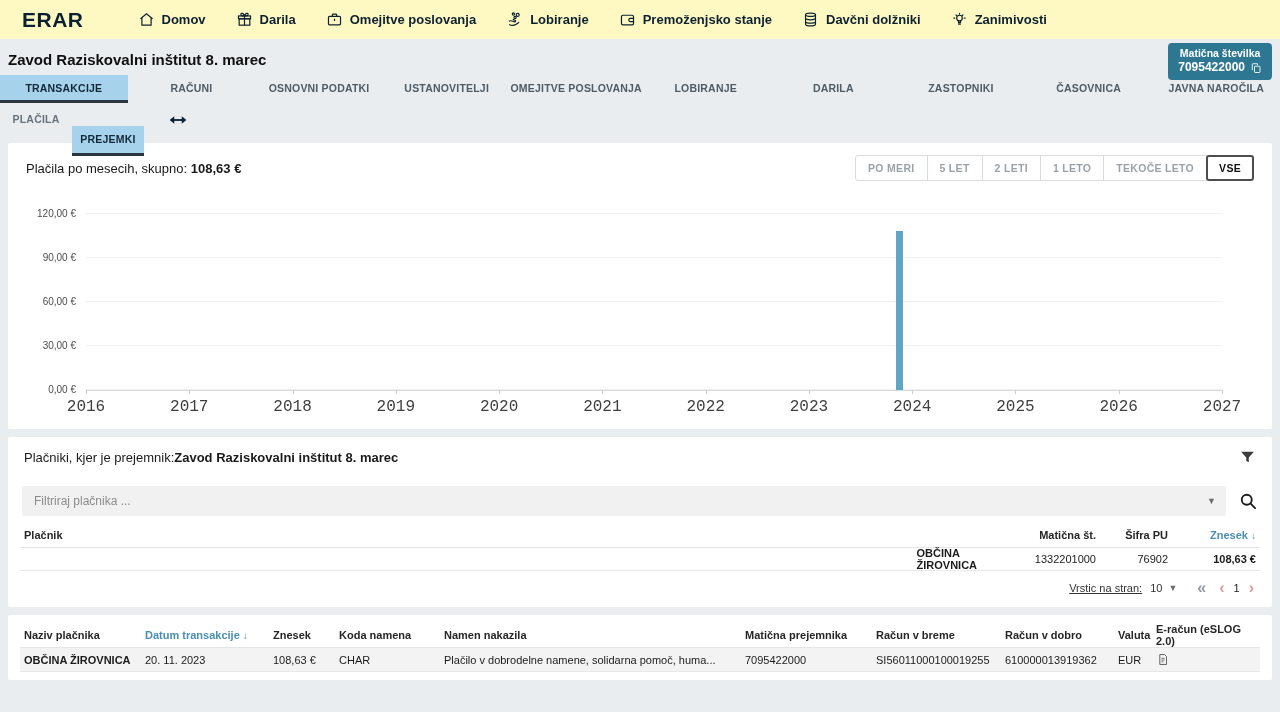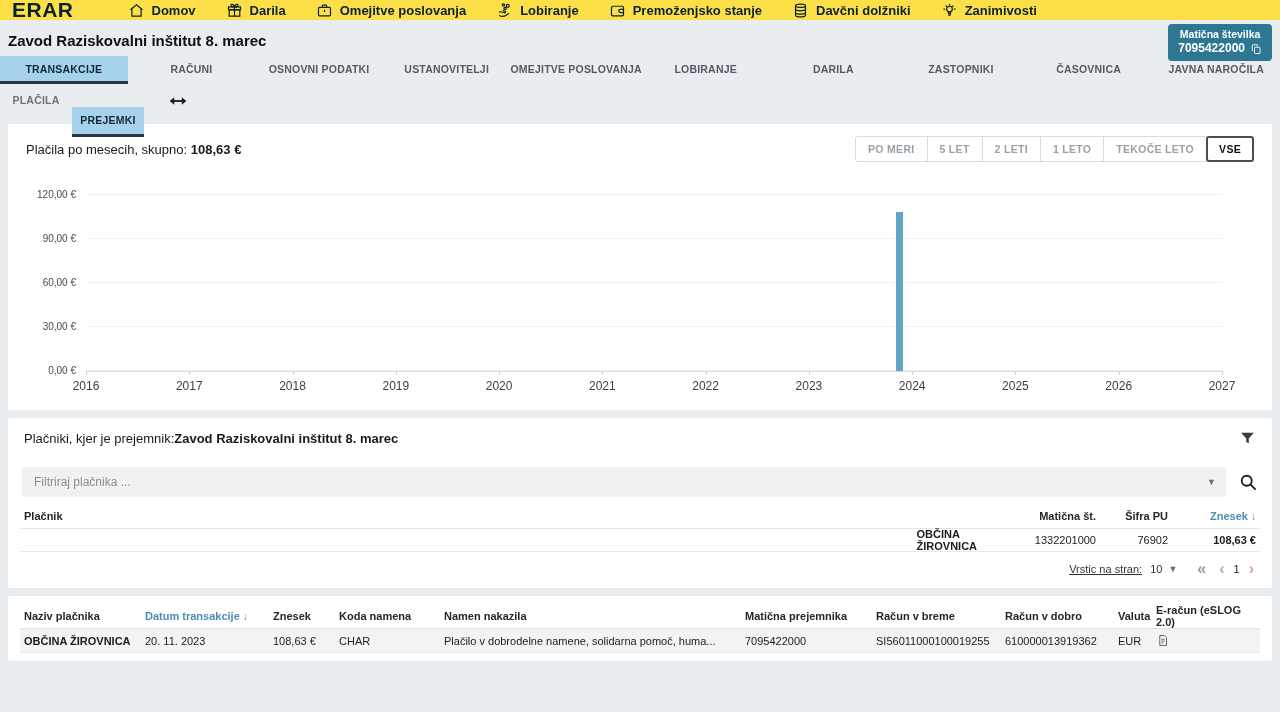--- a/index.html
+++ b/index.html
@@ -6,22 +6,22 @@
   html,body { width:1280px; height:712px; overflow:hidden; }
   body {
     font-family: "Liberation Sans", sans-serif;
     background:#e9edef;
     color:#1a1a1a;
   }
   svg { display:block; }
 
   
   .topbar {
-    height:20px; background:#fde047;
-    display:flex; align-items:center; padding:0 12px; gap:30px;
+    height:39px; background:#fef9c3;
+    display:flex; align-items:center; padding:0 22px; gap:30px;
   }
   .logo { font-size:21px; font-weight:700; color:#0c2130; letter-spacing:.5px; margin-right:24px; cursor:pointer; }
   .nav-item { display:flex; align-items:center; gap:7px; color:#0c2130; font-size:13px; font-weight:700; cursor:pointer; white-space:nowrap; }
   .nav-item svg { width:17px; height:17px; stroke:#0c2130; fill:none; stroke-width:1.7; }
 
   
   .page-header { position:relative; padding:12px 8px 7px; }
   .page-title { font-size:15px; font-weight:700; color:#0f0f0f; }
   .badge {
     position:absolute; right:8px; top:4px;
@@ -69,21 +69,21 @@
   .range-btn.active {
     border:2px solid #4d4d4d; color:#101010; font-weight:700;
     border-radius:3px; position:relative; z-index:2; padding:5px 11px;
   }
 
   .plot-wrap { position:relative; margin:16px 38px 30px 66px; height:186px; }
   .plot { position:absolute; inset:0; border-bottom:1px solid #d9d9d9; }
   .gridline { position:absolute; left:0; right:0; height:1px; background:#f0f0f0; }
   .ylabel { position:absolute; right:calc(100% + 10px); width:56px; text-align:right; font-size:10px; color:#4c4c4c; line-height:12px; }
   .xtick { position:absolute; bottom:-4px; width:1px; height:4px; background:#cfcfcf; }
-  .xlabel { position:absolute; top:calc(100% + 8px); transform:translateX(-50%); font-size:12px; color:#3f3f3f; }
+  .xlabel { position:absolute; top:calc(100% + 8px); transform:translateX(-50%); font-size:16px; color:#3f3f3f;font-family:Liberation Mono, monospace; }
   .chart-bar { position:absolute; bottom:0; width:7px; margin-left:-3px; }
 
   
   .section-head { display:flex; justify-content:space-between; align-items:center; padding:4px 4px 20px; }
   .section-title { font-size:13px; color:#1a1a1a; }
   .section-title b { font-weight:700; }
   .head-icons { display:flex; align-items:center; gap:14px; }
   .icon-btn { cursor:pointer; color:#1c1c1c; }
   .icon-btn svg { width:17px; height:17px; }
 

